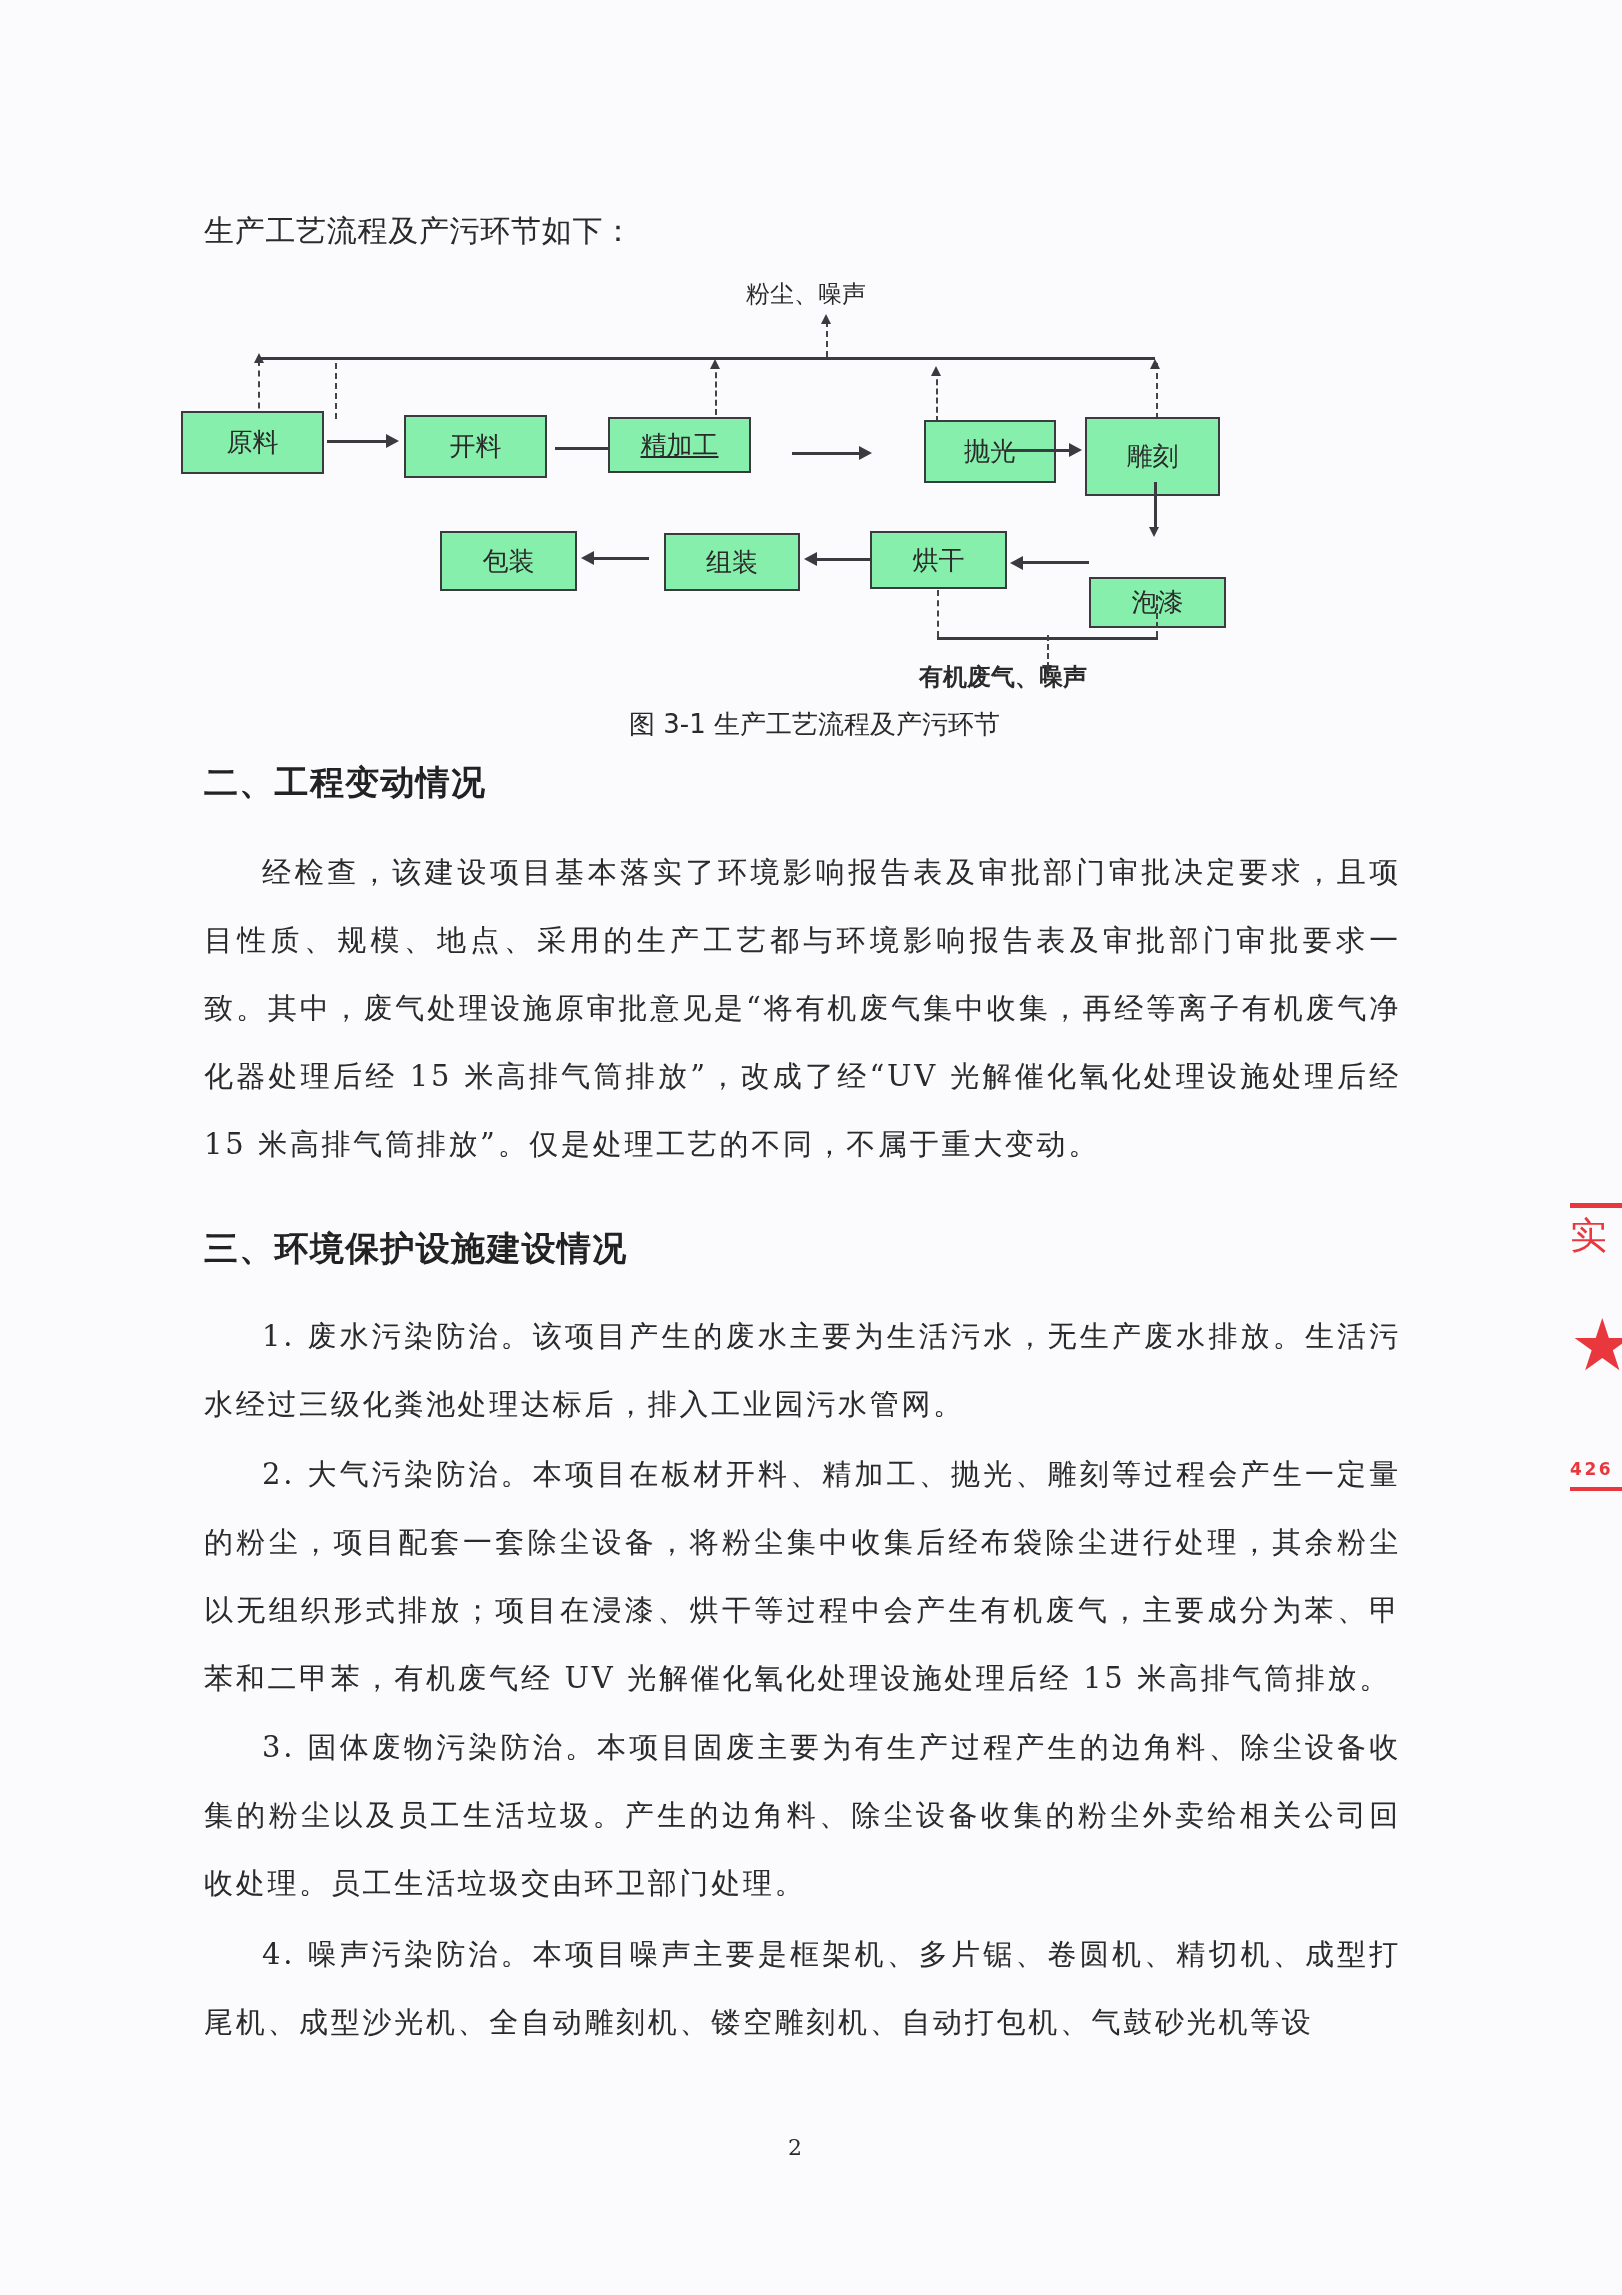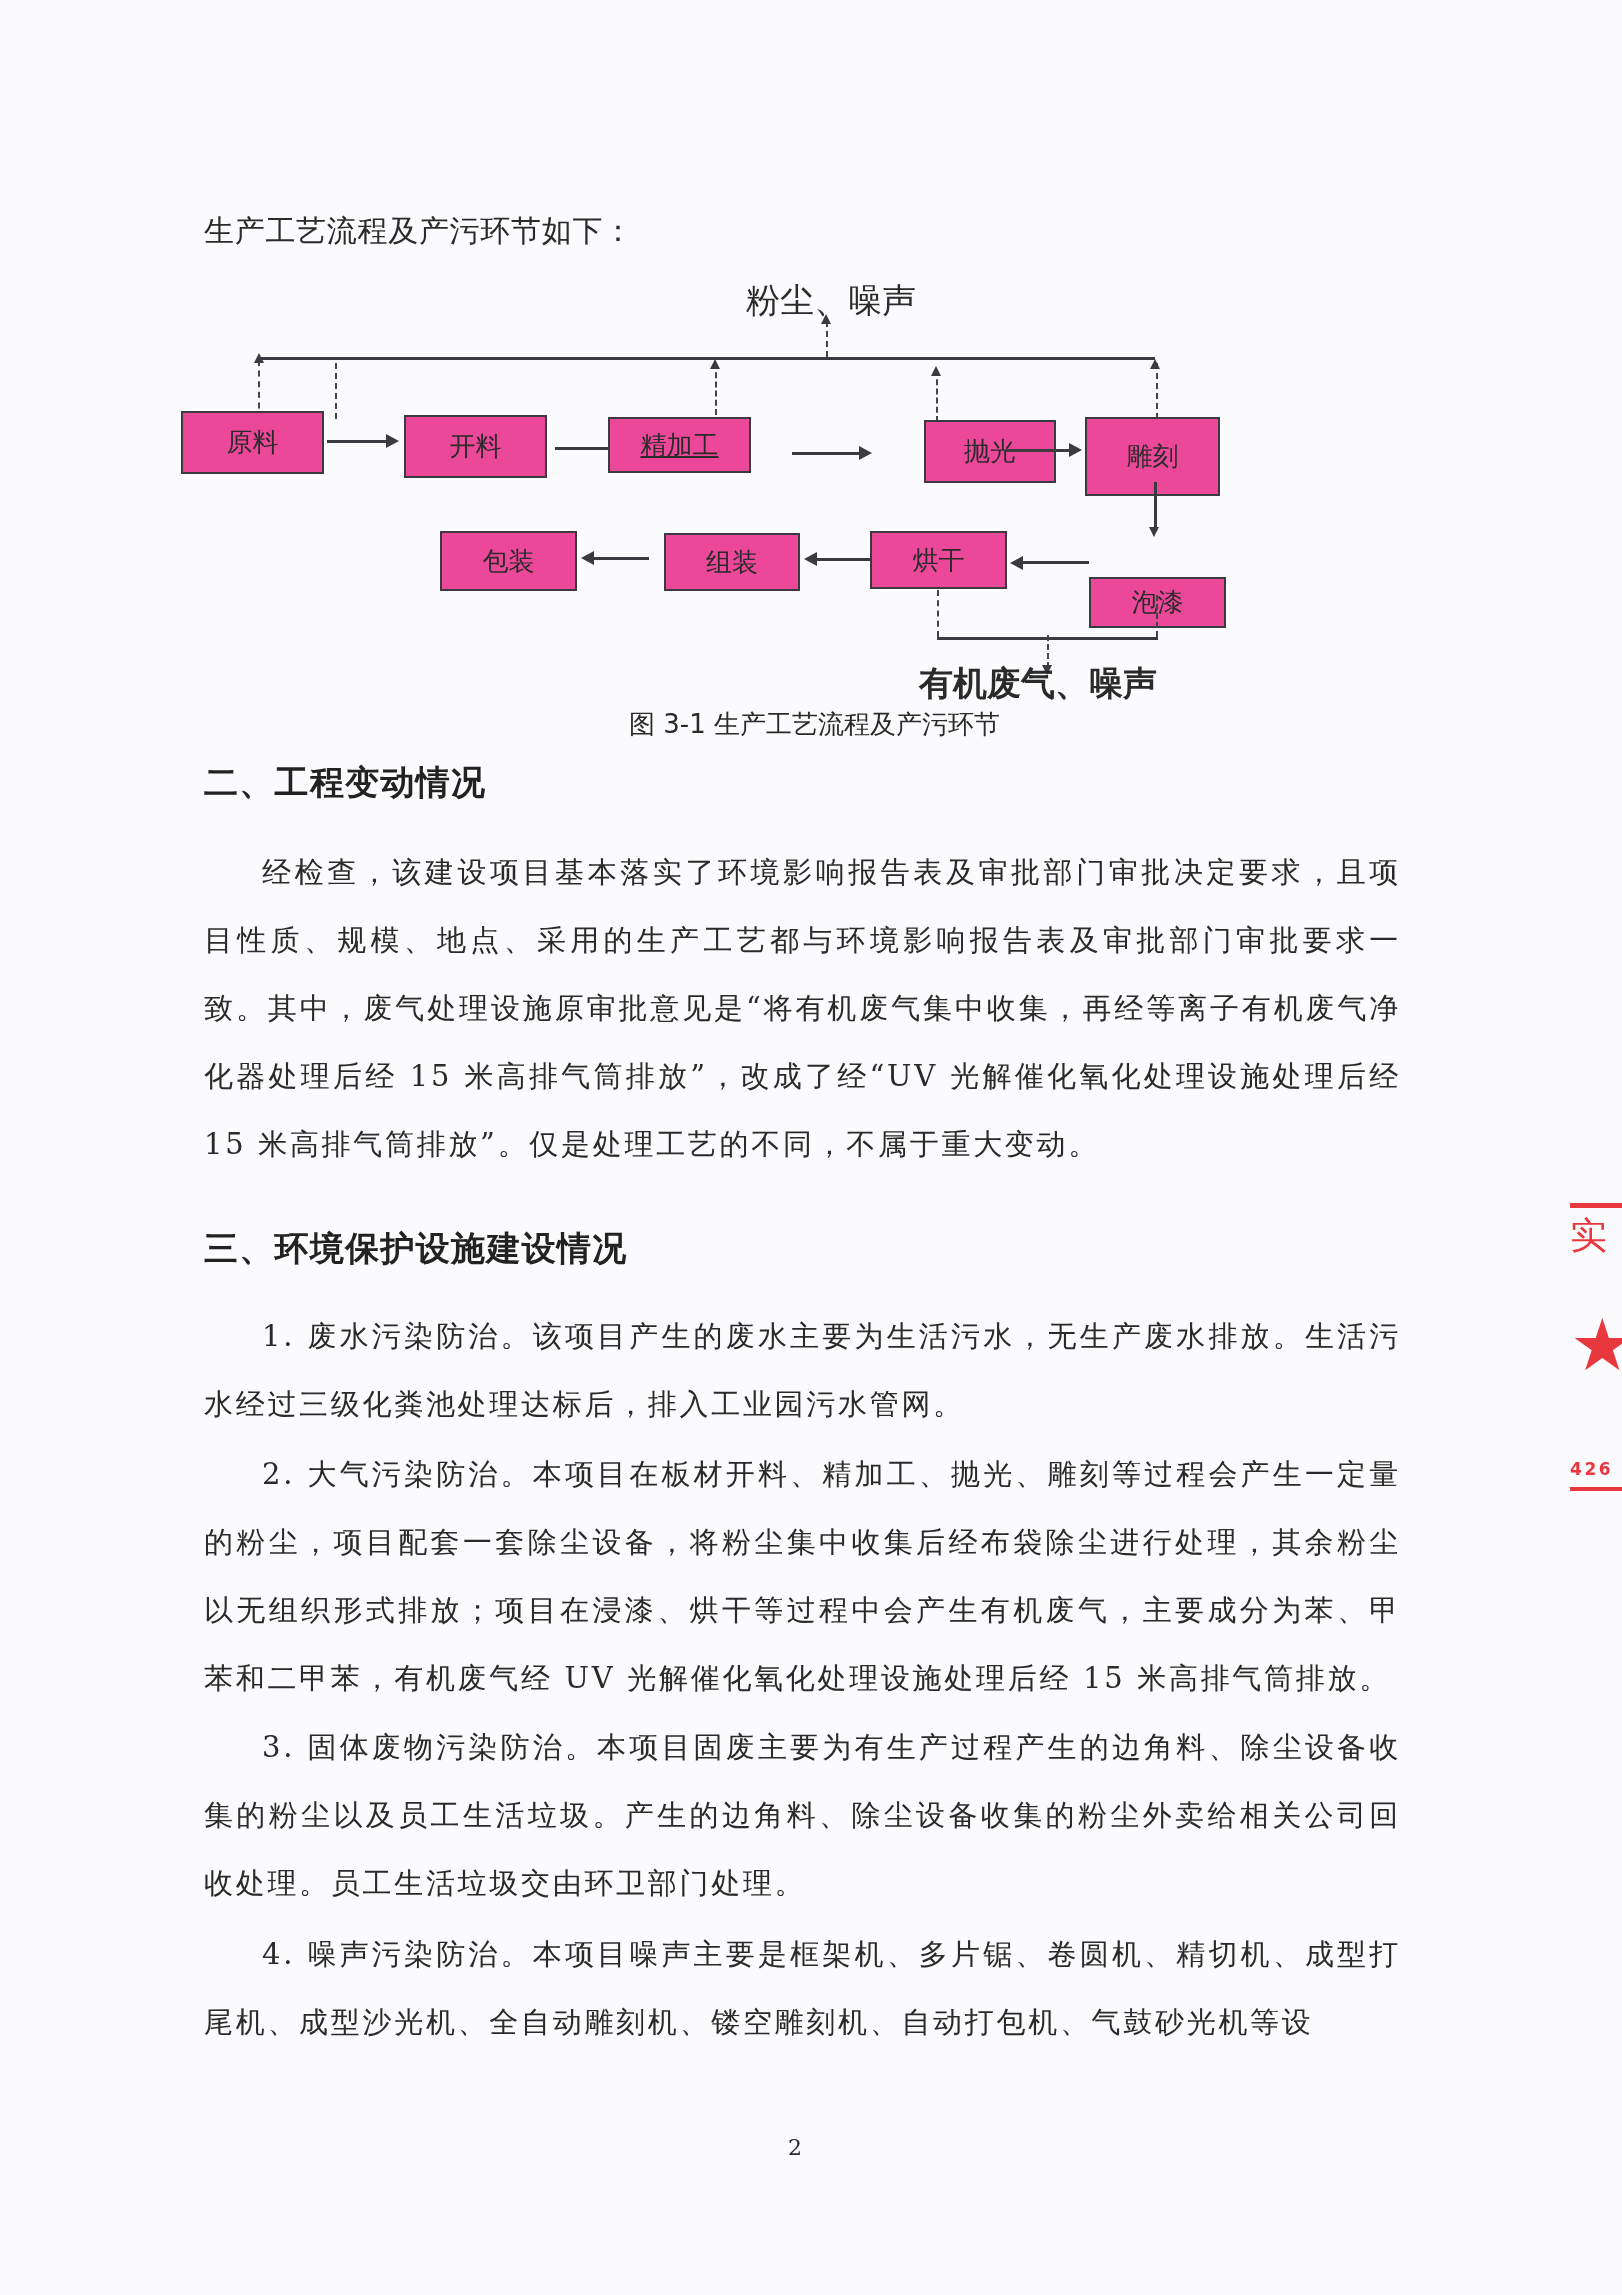--- a/index.html
+++ b/index.html
@@ -5,33 +5,33 @@
   html, body { margin:0; padding:0; }
   body {
     width:1623px; height:2295px; position:relative; overflow:hidden;
     background:#fbfafc;
     font-family:"DejaVu Serif","Liberation Serif",serif;
     color:#2a2a2a;
   }
   .abs { position:absolute; }
   .intro { left:204px; top:211px; font-size:30px; letter-spacing:0.7px; }
   .box {
-    position:absolute; border:2.6px solid #3a3a40; background:#ec4899;
+    position:absolute; border:2.6px solid #3a3a40; background:#86efac;
     display:flex; align-items:center; justify-content:center;
     font-size:26px; box-sizing:border-box;
   }
   .hline { position:absolute; height:2.6px; background:#3a3a40; }
   .vline { position:absolute; width:2.6px; background:#3a3a40; }
   .vdash { position:absolute; width:0; border-left:2px dashed #444; }
   .arrow-r, .arrow-l, .arrow-u, .arrow-d { position:absolute; width:0; height:0; }
   .arrow-r { border-top:7.2px solid transparent; border-bottom:7.2px solid transparent; border-left:13px solid #3a3a40; }
   .arrow-l { border-top:7.2px solid transparent; border-bottom:7.2px solid transparent; border-right:13px solid #3a3a40; }
   .arrow-u { border-left:5.9px solid transparent; border-right:5.9px solid transparent; border-bottom:10.5px solid #3a3a40; }
   .arrow-d { border-left:5.9px solid transparent; border-right:5.9px solid transparent; border-top:10.5px solid #3a3a40; }
-  .label { position:absolute; font-size:34px; white-space:nowrap; }
+  .label { position:absolute; font-size:24px; white-space:nowrap; }
   .caption { position:absolute; left:601px; top:707px; font-size:26px; font-family:"DejaVu Sans","Liberation Sans",sans-serif;margin-left:28px; }
   .heading {
     position:absolute; left:204px; font-size:34px; font-weight:bold;
     font-family:"DejaVu Sans","Liberation Sans",sans-serif; letter-spacing:1.3px; color:#222;
   }
   .para {
     position:absolute; left:204px; width:1197px;
     font-size:29px; line-height:68px; letter-spacing:2.7px;
     text-align:justify; text-indent:2em;
   }

